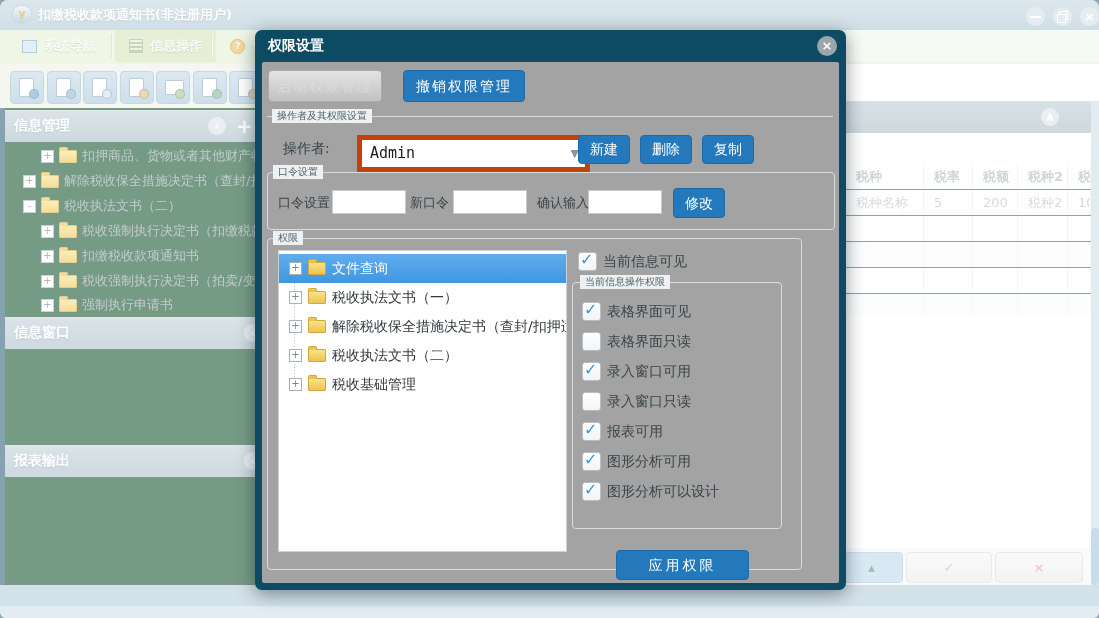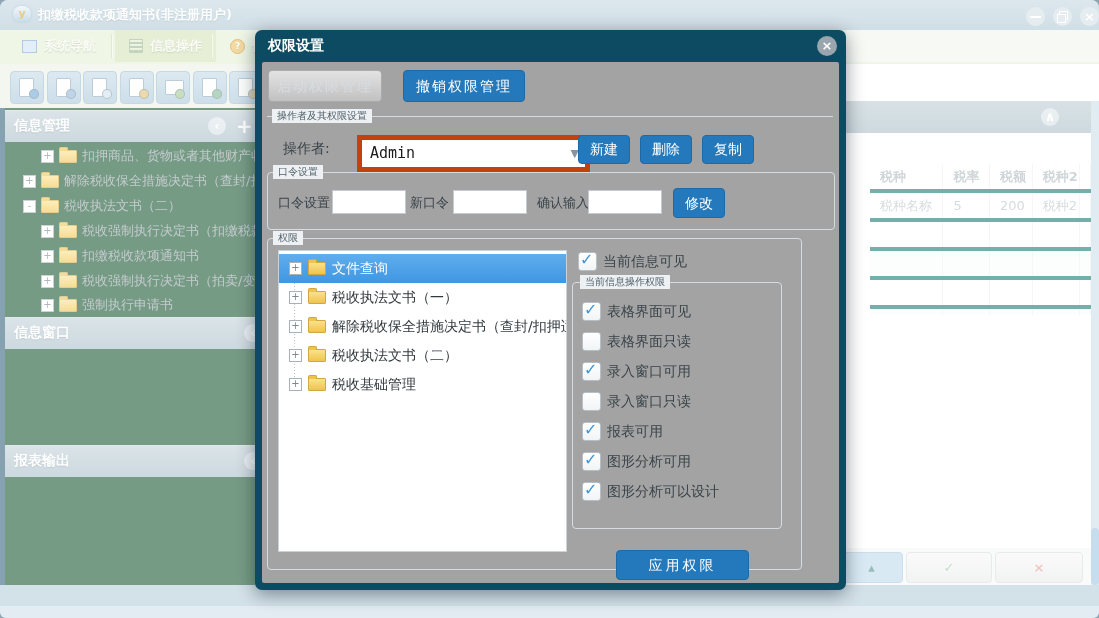--- a/index.html
+++ b/index.html
@@ -35,21 +35,21 @@
   .plus-ico{position:absolute;top:3px;font-size:20px;color:#fff;font-weight:bold;}
   .srow{position:absolute;left:0;width:250px;height:24px;display:flex;align-items:center;gap:5px;font-size:13px;color:#9aa6ac;white-space:nowrap;overflow:hidden;}
   .exp{flex:0 0 11px;width:11px;height:11px;background:#fff;border:1px solid #a7b2b8;color:#7c888e;font-size:10px;line-height:9px;text-align:center;}
   .folder{flex:0 0 16px;position:relative;width:16px;height:11px;background:linear-gradient(#fae28a,#eec44e);border:1px solid #cfa93f;border-radius:1px;}
   .folder::before{content:"";position:absolute;left:-1px;top:-4px;width:7px;height:3px;background:#eec44e;border:1px solid #cfa93f;border-bottom:none;border-radius:2px 2px 0 0;}
   
   .r-white1{position:absolute;left:846px;top:64px;width:253px;height:37px;background:#fff;}
   .r-phead{position:absolute;left:846px;top:101px;width:245px;height:32px;background:linear-gradient(#bccbd2,#aabfc9);}
   .r-white2{position:absolute;left:846px;top:133px;width:245px;height:31px;background:#fff;}
   .grid{position:absolute;left:846px;top:164px;width:245px;background:#fff;}
-  .grow{display:flex;height:25px;border-bottom:4px solid #0f766e;margin-left:24px;}
+  .grow{display:flex;height:25px;border-bottom:1px solid #0f766e;}
   .gcell{border-right:1px solid #eef1f1;font-size:13px;line-height:25px;padding-left:10px;color:#b9c2c6;overflow:hidden;white-space:nowrap;}
   .ghead .gcell{font-weight:bold;color:#adb8bd;}
   .c0{width:67px}.c1{width:38px}.c2{width:34px}.c3{width:39px}.c4{flex:1}
   .r-low{position:absolute;left:846px;top:315px;width:245px;height:233px;background:#fff;}
   .rec-strip{position:absolute;left:846px;top:548px;width:245px;height:37px;background:#f4f7f6;}
   .rbtn{position:absolute;top:552px;height:29px;border-radius:4px;border:1px solid #d8dcdc;background:linear-gradient(#f7f7f7,#e9eaea);text-align:center;line-height:29px;font-size:13px;font-weight:bold;}
   .scroll-track{position:absolute;left:1091px;top:101px;width:8px;height:484px;background:#ccdce8;}
   .scroll-thumb{position:absolute;left:1091px;top:528px;width:8px;height:57px;background:#9ec4e2;border-radius:4px;}
   
   .statusbar{position:absolute;left:0;top:585px;width:1099px;height:21px;background:#f8fafa;border-top:1px solid #e3e8ea;}

